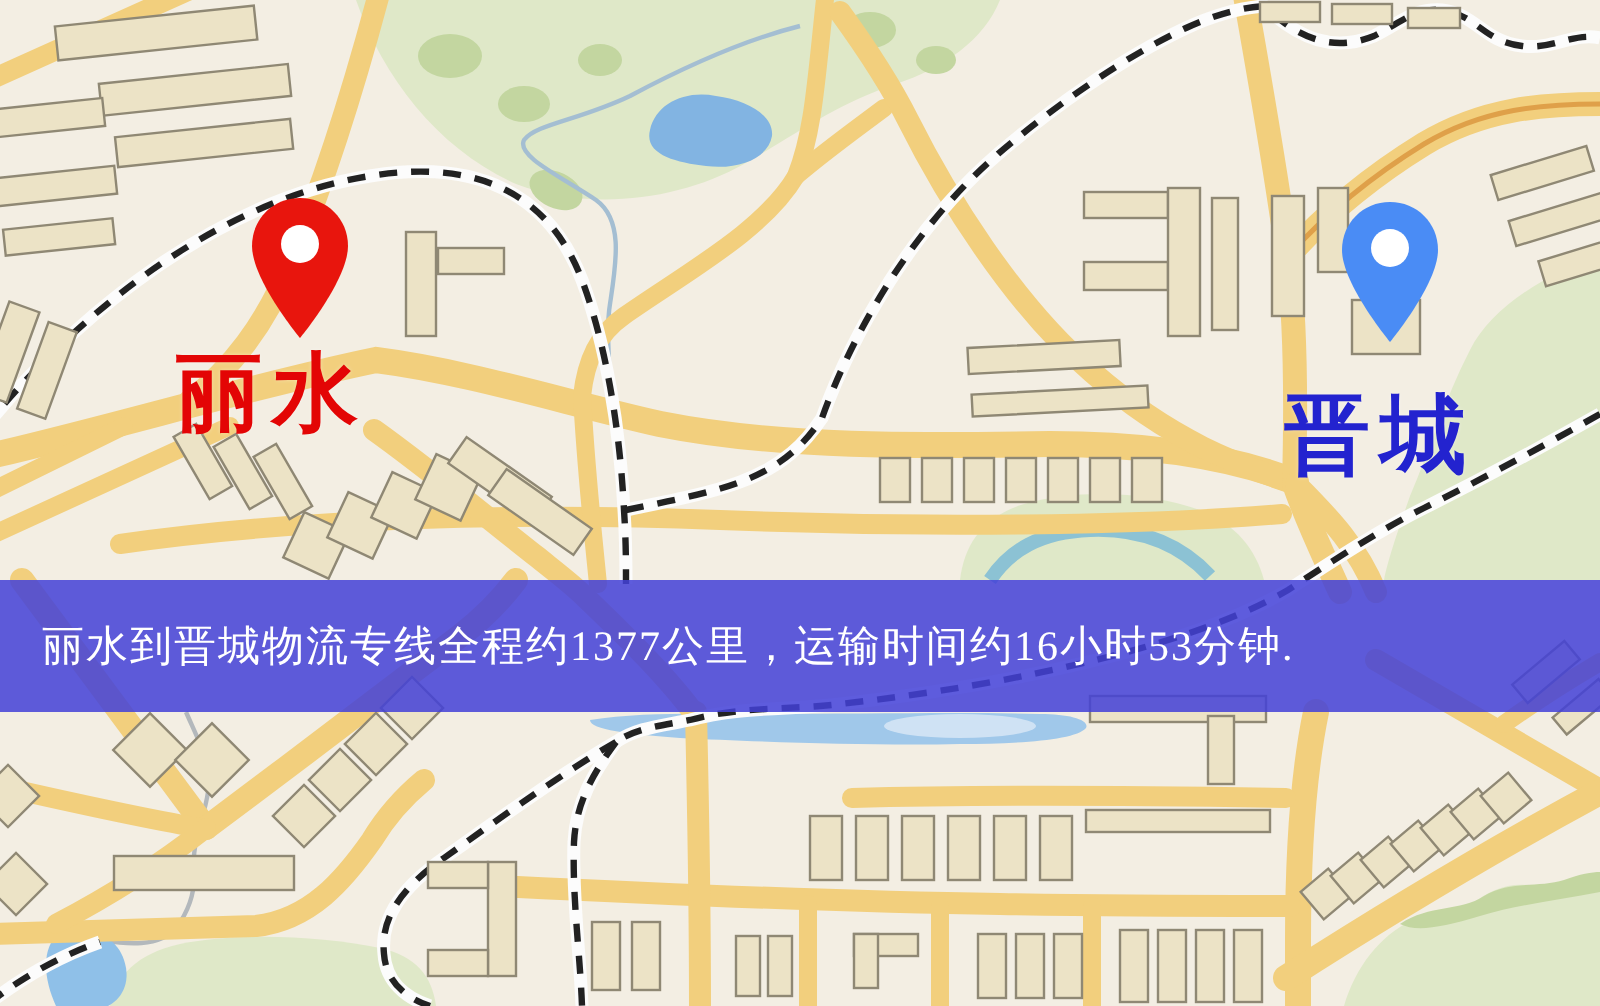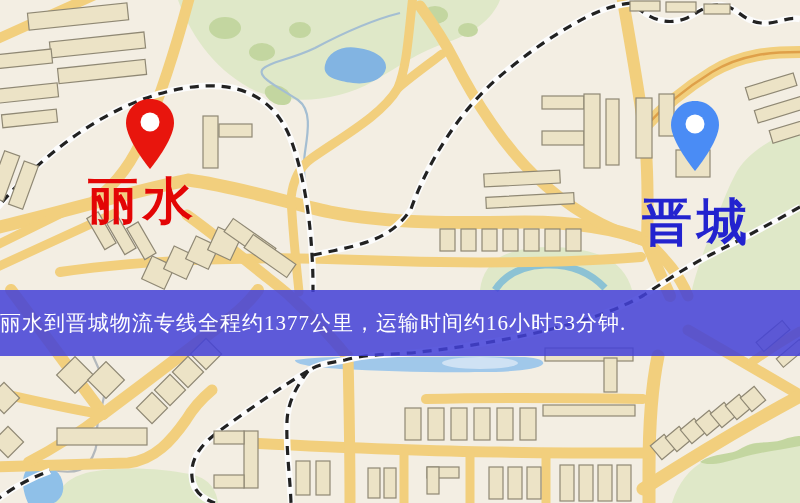--- a/index.html
+++ b/index.html
@@ -4,31 +4,31 @@
 <style>
   html,body{margin:0;padding:0;background:#222;}
   #screen{
     position:relative;width:800px;height:503px;overflow:hidden;
     font-family:"Liberation Serif","DejaVu Serif",serif;
     background:#f3eee3;
   }
   #map-svg{position:absolute;left:0;top:0;z-index:1;}
   .map-label{
     position:absolute;z-index:5;
-    font-size:50px;font-weight:600;letter-spacing:5px;line-height:1;
+    font-size:43px;font-weight:600;letter-spacing:5px;line-height:1;
     text-shadow:0 0 2px rgba(255,255,255,.35);
     white-space:nowrap;pointer-events:none;
   }
   #label-origin{left:88px;top:176px;color:#e30505;}
   #label-destination{left:642px;top:174px;color:#2323cf;margin-top:23px;}
   #info-banner{
     position:absolute;left:0;top:290px;width:800px;height:66px;z-index:10;
     background:rgba(68,65,215,0.86);
     color:#ffffff;font-size:21px;letter-spacing:1px;
-    line-height:66px;box-sizing:border-box;
+    line-height:66px;padding-left:21px;box-sizing:border-box;
     white-space:nowrap;
   }
 </style>
 </head>
 <body>
 
 <div id="screen">
 
   <svg id="map-svg" width="800" height="503" viewBox="0 0 800 503">
 

